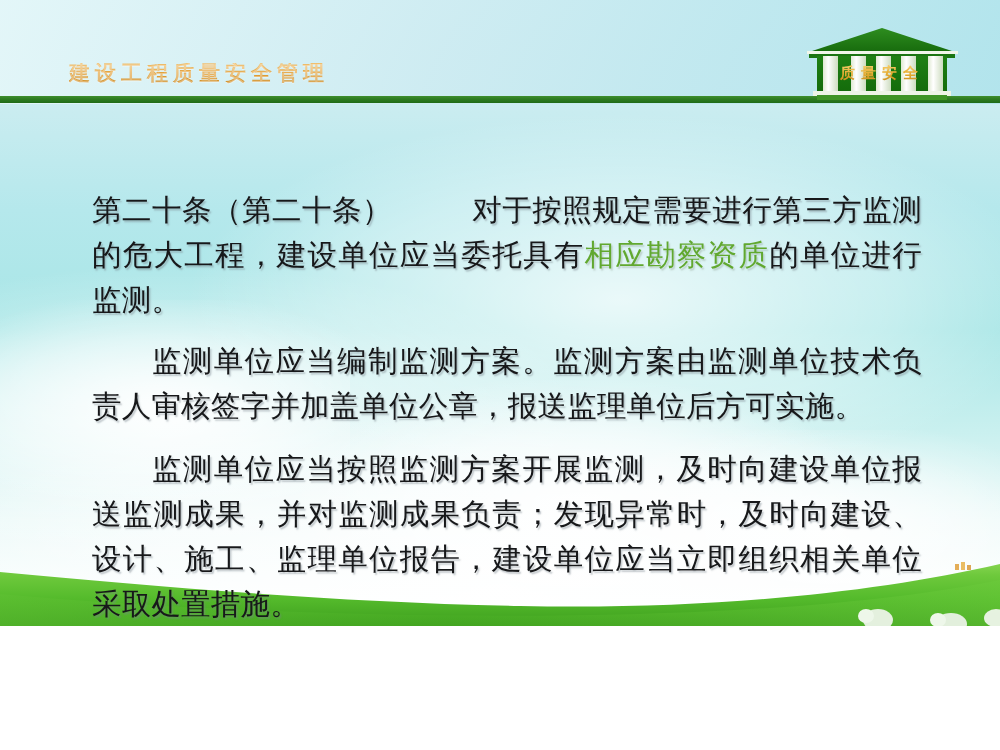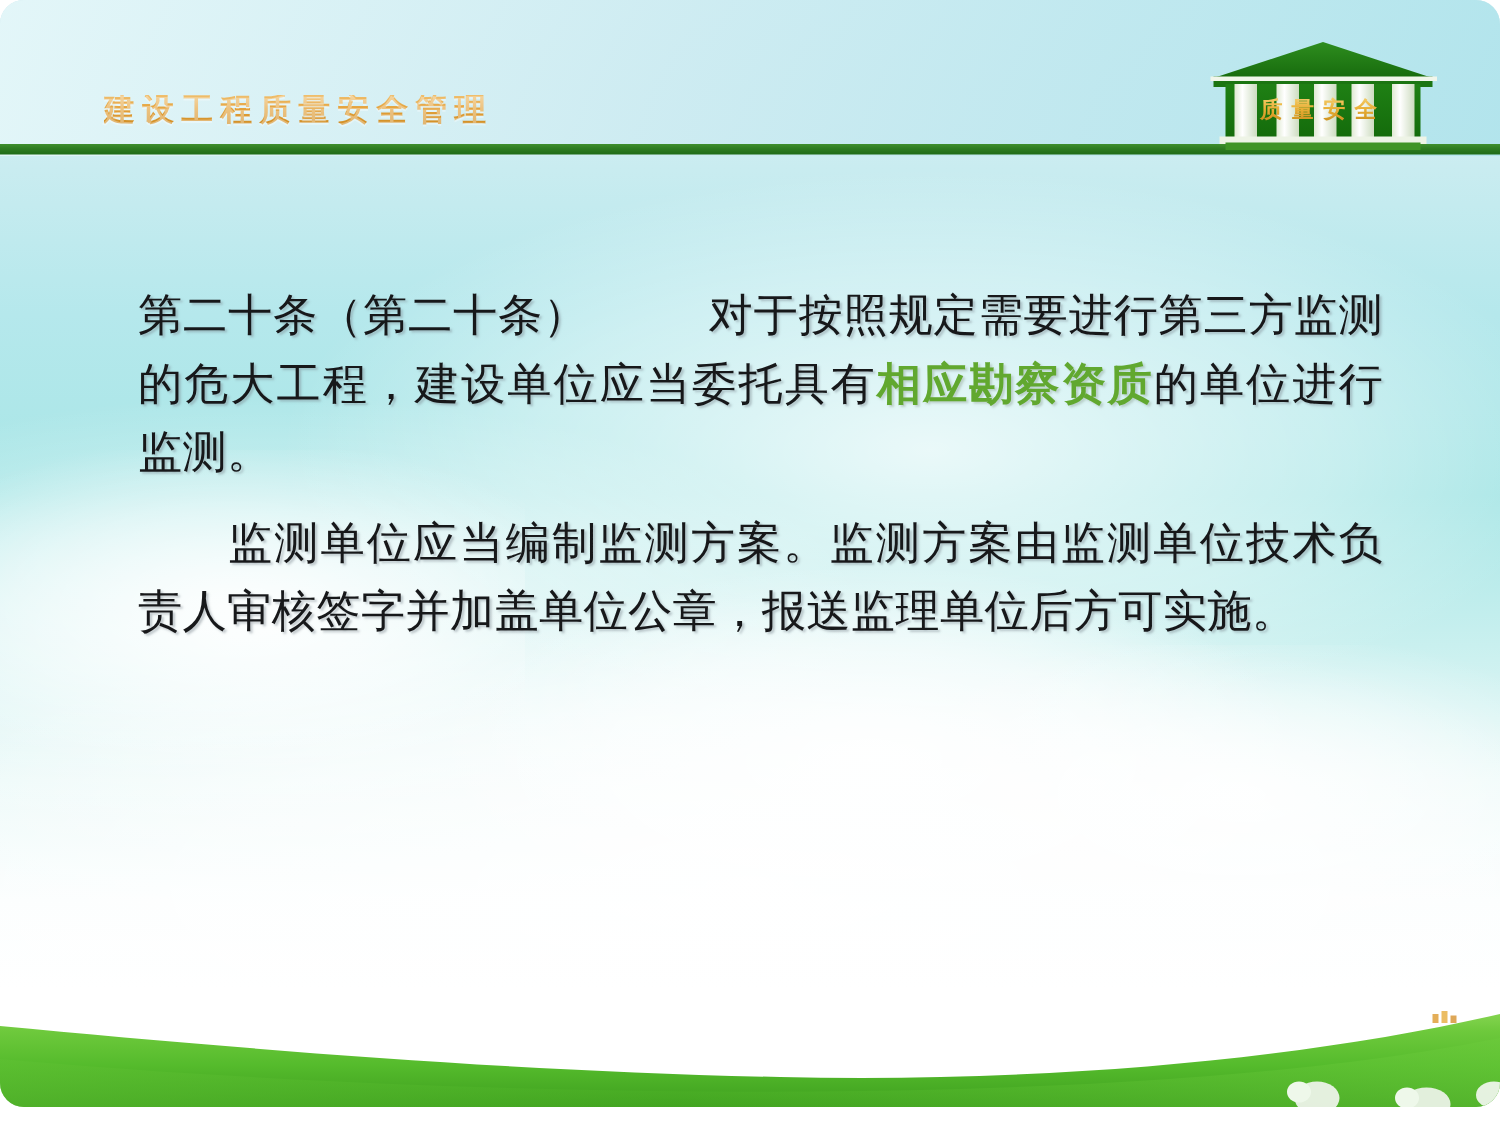--- a/index.html
+++ b/index.html
@@ -8,24 +8,23 @@
     padding: 0;
     background: #ffffff;
   }
   body {
     font-family: "DejaVu Serif", "Liberation Serif", serif;
   }
 
   .slide {
     position: relative;
     width: 1000px;
-    height: 738px;
+    height: 626px;
     overflow: hidden;
     background: #ffffff;
-    border-radius: 16px;
   }
 
   
   .bg-sky {
     position: absolute;
     left: 0; top: 0;
     width: 1000px; height: 750px;
     background:
       radial-gradient(ellipse 600px 260px at 62% 300px,
                       rgba(255,255,255,0.75) 0%,
@@ -161,21 +160,21 @@
     margin: 0 0 14px 0;
     text-shadow: 1.5px 1.5px 1.6px rgba(120,130,140,0.45);
     letter-spacing: 0.2px;
   }
   .para.indent { text-indent: 60px; }
   .para.p2 { margin-top: 16px; }
   .para.p3 { margin-top: 18px; }
   .gap { display: inline-block; width: 20px; }
   .hl {
     color: #61a82f;
-    font-weight: bold;
+    font-weight: normal;
     text-shadow: 1.5px 1.5px 1.6px rgba(120,140,120,0.35);
   }
 </style>
 </head>
 <body>
 
 <div class="slide">
 
   <div class="bg-sky"></div>
   <div class="bg-cloud-a"></div>
@@ -266,16 +265,19 @@
   <div class="content">
 
     <p class="para p1">
       <span>第二十条（第二十条）</span><span class="gap"></span><span>　　对于按照规定需要进行第三方监测的危大工程，建设单位应当委托具有</span><span class="hl">相应勘察资质</span><span>的单位进行监测。</span>
     </p>
 
     <p class="para indent p2">
       <span>监测单位应当编制监测方案。监测方案由监测单位技术负责人审核签字并加盖单位公章，报送监理单位后方可实施。</span>
     </p>
 
+    <p class="para indent p3">
+      <span>监测单位应当按照监测方案开展监测，及时向建设单位报送监测成果，并对监测成果负责；发现异常时，及时向建设、设计、施工、监理单位报告，建设单位应当立即组织相关单位采取处置措施。</span>
+    </p>
 
   </div>
 
 </div>
 
 </body></html>

